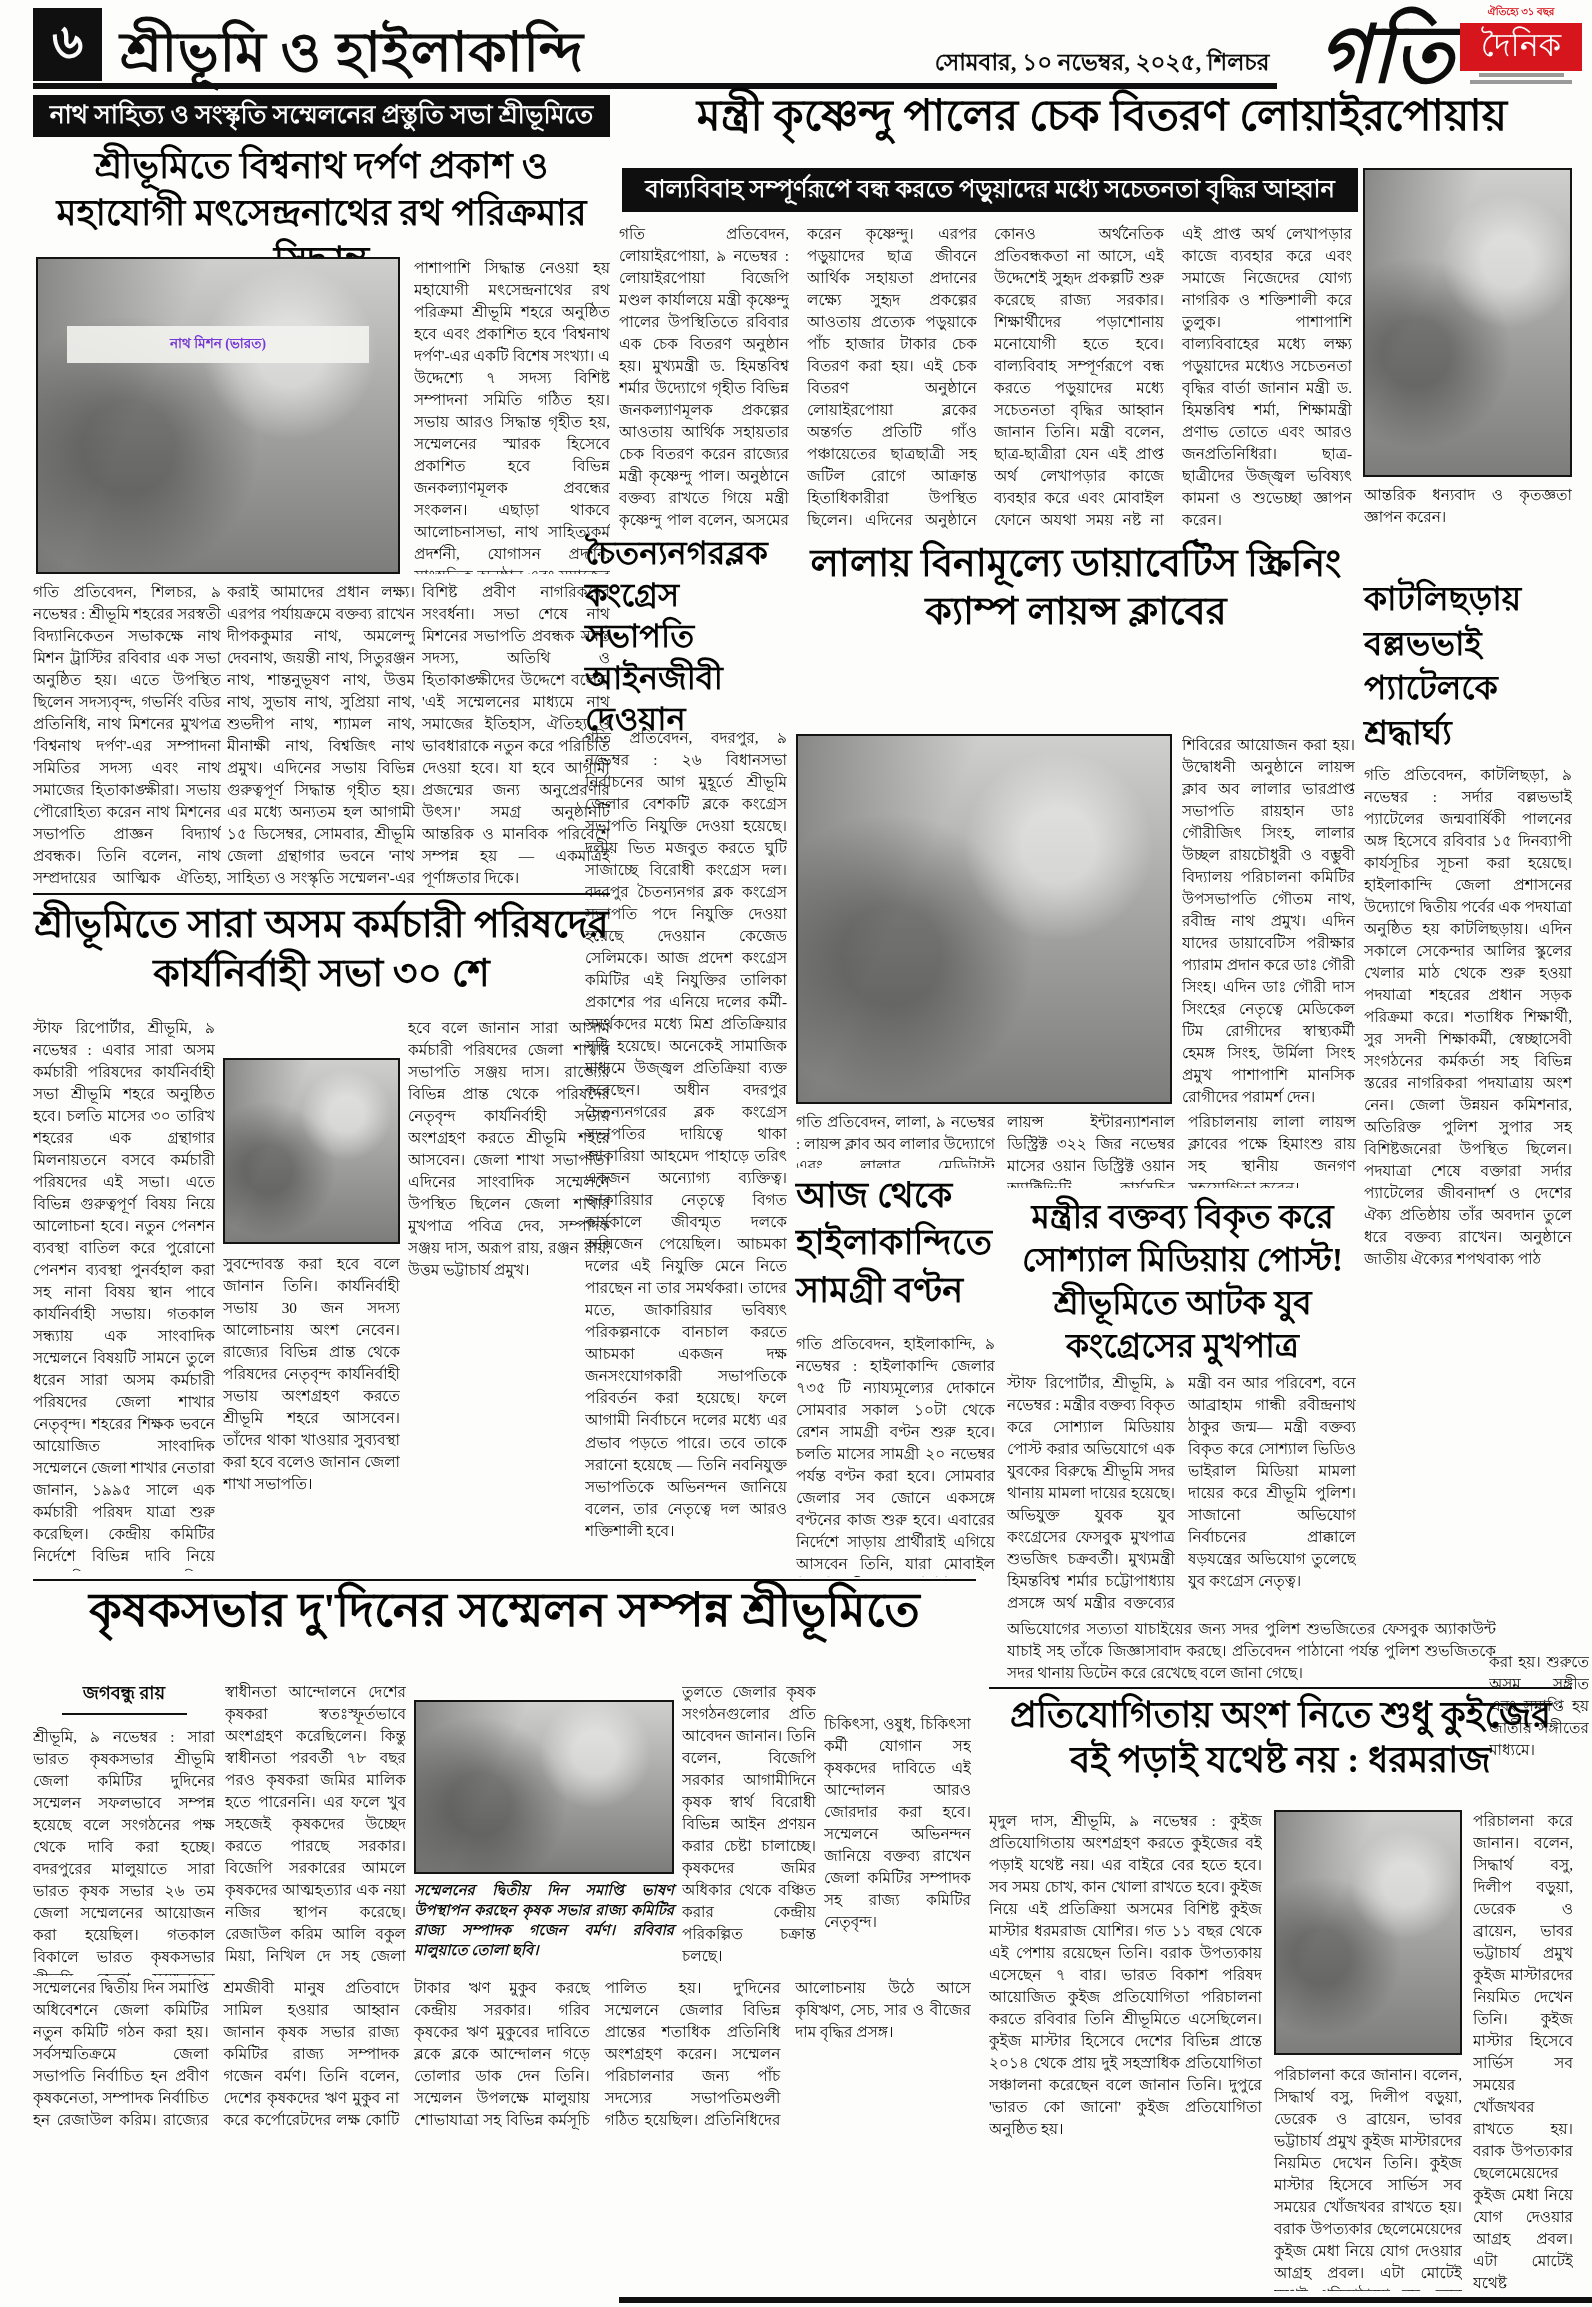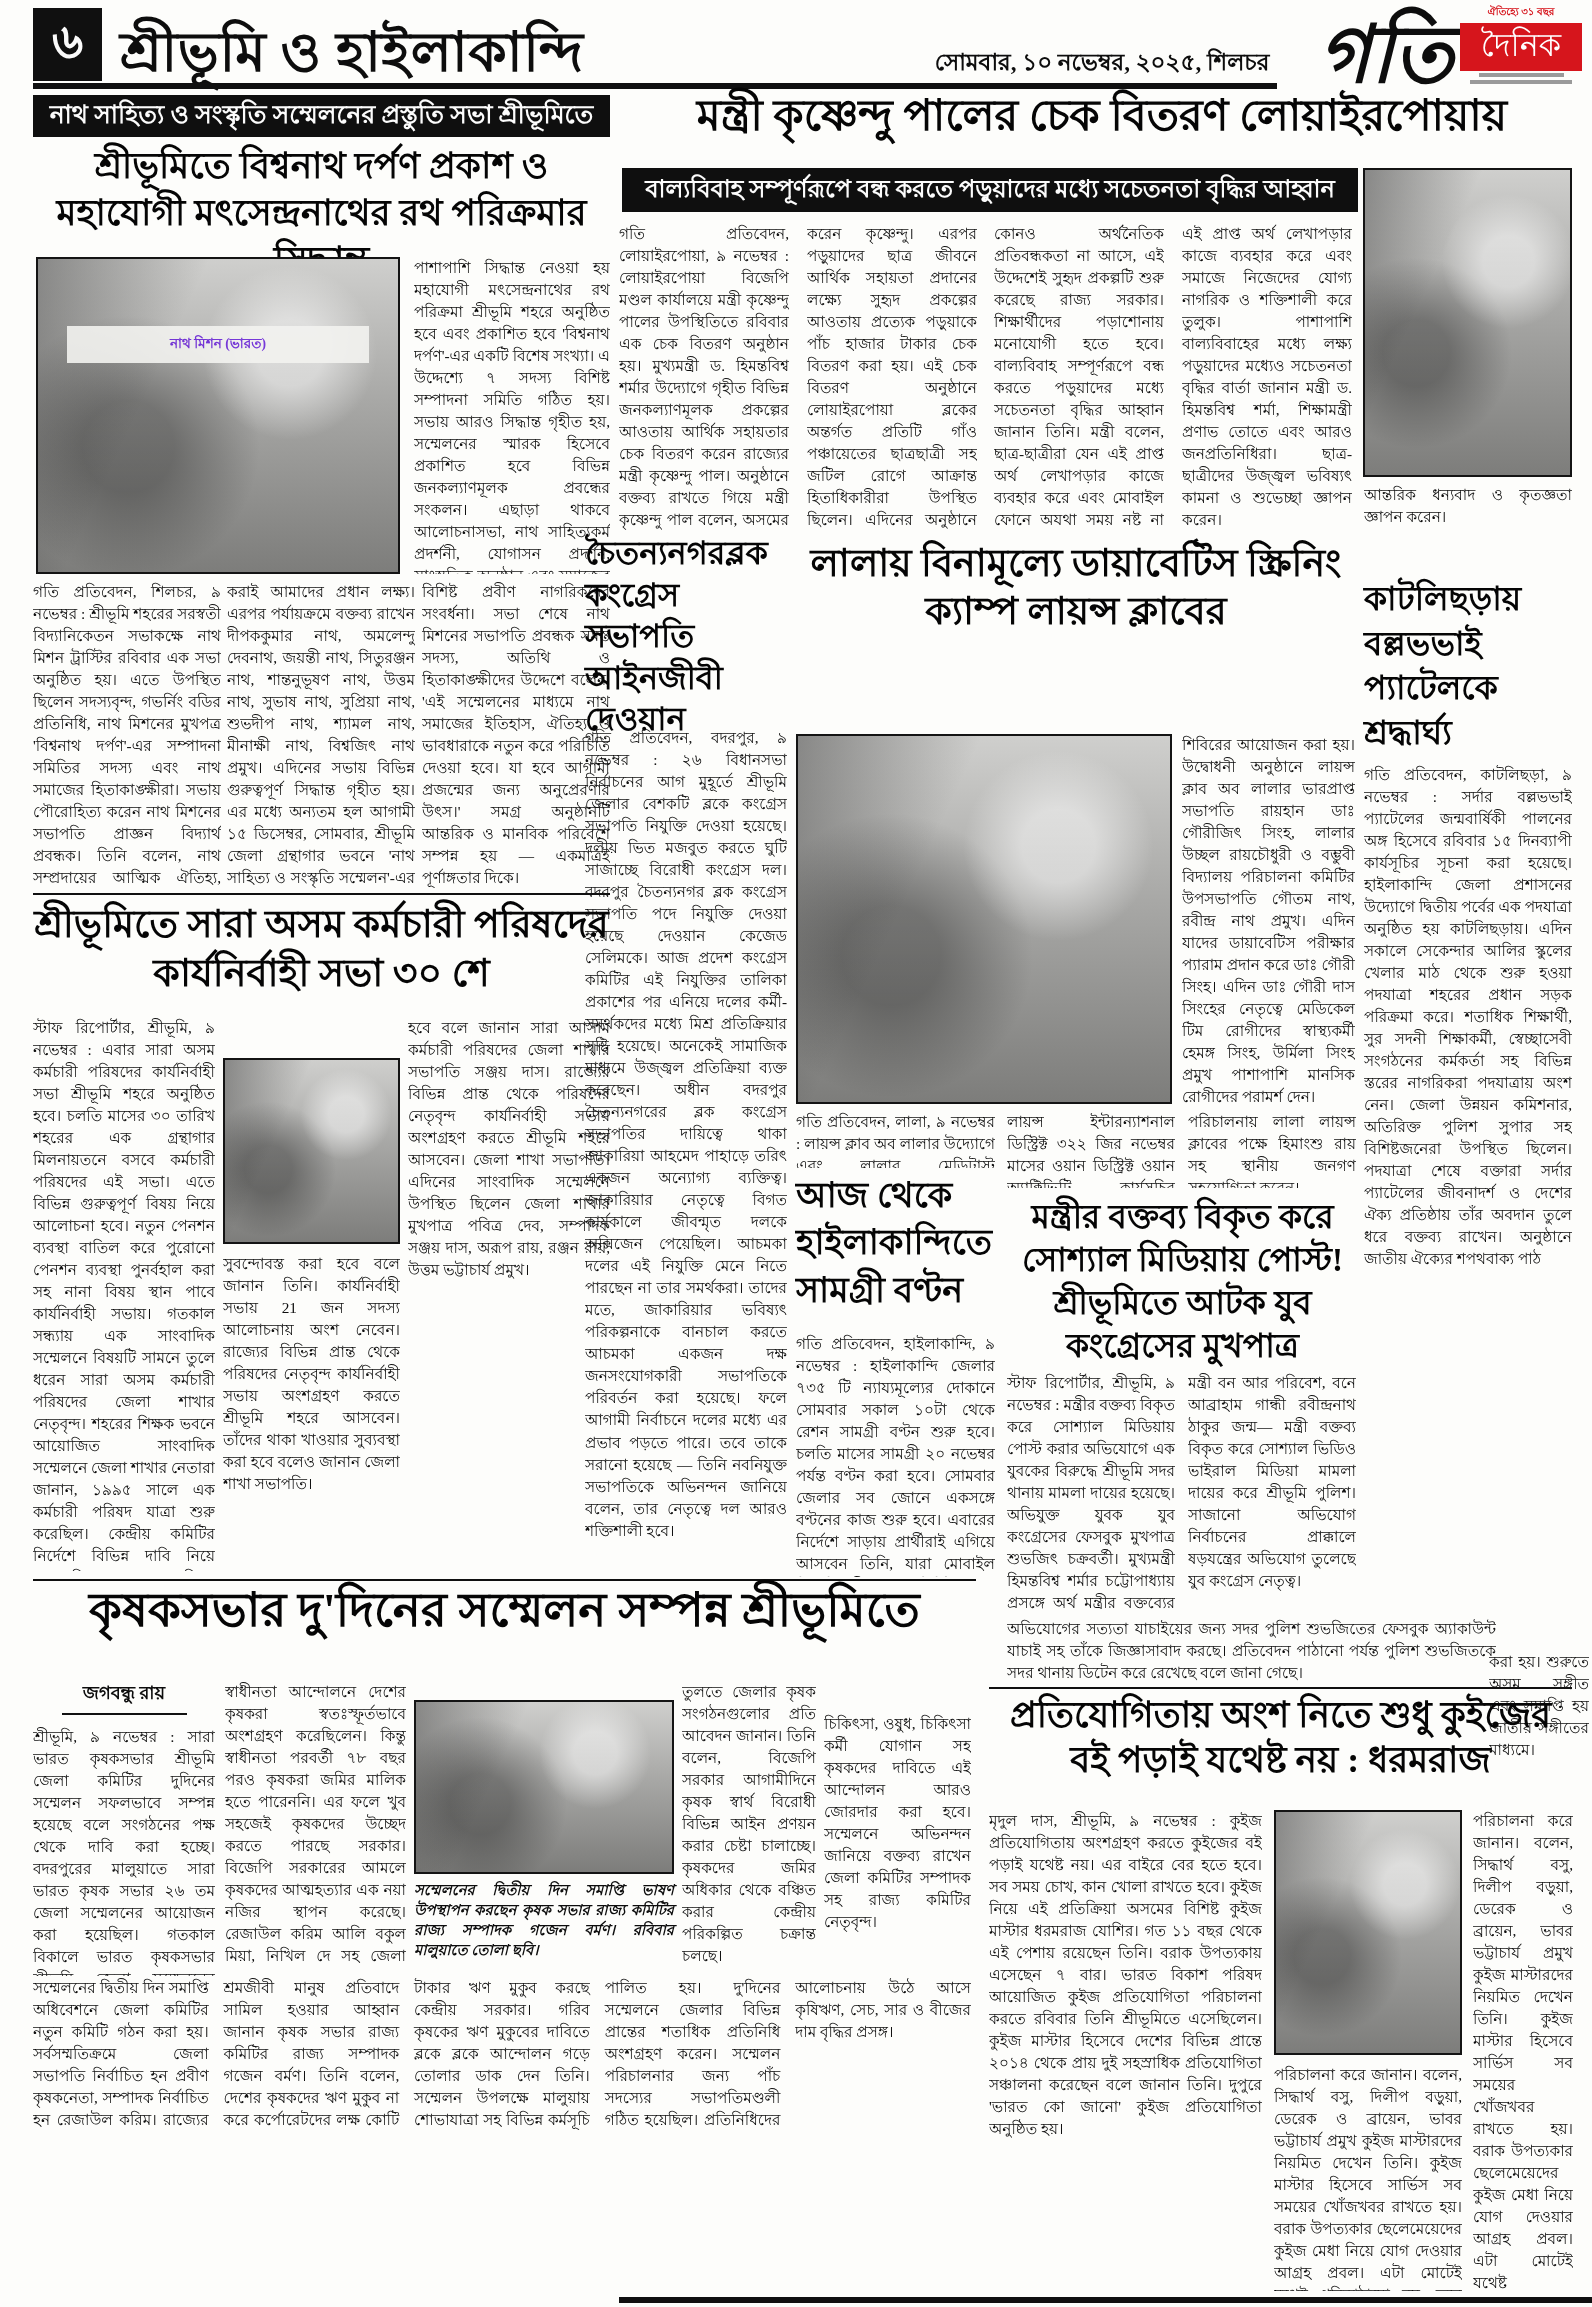--- a/index.html
+++ b/index.html
@@ -88,21 +88,21 @@
 
   <div class="abs hl center" style="left:1007px;top:1196px;width:351px;font-size:33px;line-height:1.3;">মন্ত্রীর বক্তব্য বিকৃত করে সোশ্যাল মিডিয়ায় পোস্ট! শ্রীভূমিতে আটক যুব কংগ্রেসের মুখপাত্র</div>
   <div class="abs txt" style="left:1007px;top:1372px;width:168px;height:241px;">স্টাফ রিপোর্টার, শ্রীভূমি, ৯ নভেম্বর : মন্ত্রীর বক্তব্য বিকৃত করে সোশ্যাল মিডিয়ায় পোস্ট করার অভিযোগে এক যুবকের বিরুদ্ধে শ্রীভূমি সদর থানায় মামলা দায়ের হয়েছে। অভিযুক্ত যুবক যুব কংগ্রেসের ফেসবুক মুখপাত্র শুভজিৎ চক্রবর্তী। মুখ্যমন্ত্রী হিমন্তবিশ্ব শর্মার চট্টোপাধ্যায় প্রসঙ্গে অর্থ মন্ত্রীর বক্তব্যের ভিডিও বিকৃত করে সোশ্যাল মিডিয়ায় ছড়িয়ে দেওয়ার অভিযোগ উঠেছে।</div>
   <div class="abs txt" style="left:1188px;top:1372px;width:168px;height:241px;">মন্ত্রী বন আর পরিবেশ, বনে আব্রাহাম গান্ধী রবীন্দ্রনাথ ঠাকুর জন্ম— মন্ত্রী বক্তব্য বিকৃত করে সোশ্যাল ভিডিও ভাইরাল মিডিয়া মামলা দায়ের করে শ্রীভূমি পুলিশ। সাজানো অভিযোগ নির্বাচনের প্রাক্কালে ষড়যন্ত্রের অভিযোগ তুলেছে যুব কংগ্রেস নেতৃত্ব।</div>
   <div class="abs txt" style="left:1007px;top:1618px;width:489px;height:64px;">অভিযোগের সত্যতা যাচাইয়ের জন্য সদর পুলিশ শুভজিতের ফেসবুক অ্যাকাউন্ট যাচাই সহ তাঁকে জিজ্ঞাসাবাদ করছে। প্রতিবেদন পাঠানো পর্যন্ত পুলিশ শুভজিতকে সদর থানায় ডিটেন করে রেখেছে বলে জানা গেছে।</div>
 
   <div class="abs rule" style="left:33px;top:893px;width:577px;height:1.7px;"></div>
   <div class="abs hl center" style="left:33px;top:900px;width:577px;font-size:38px;line-height:1.3;">শ্রীভূমিতে সারা অসম কর্মচারী পরিষদের কার্যনির্বাহী সভা ৩০ শে</div>
   <div class="abs txt" style="left:33px;top:1017px;width:182px;height:554px;">স্টাফ রিপোর্টার, শ্রীভূমি, ৯ নভেম্বর : এবার সারা অসম কর্মচারী পরিষদের কার্যনির্বাহী সভা শ্রীভূমি শহরে অনুষ্ঠিত হবে। চলতি মাসের ৩০ তারিখ শহরের এক গ্রন্থাগার মিলনায়তনে বসবে কর্মচারী পরিষদের এই সভা। এতে বিভিন্ন গুরুত্বপূর্ণ বিষয় নিয়ে আলোচনা হবে। নতুন পেনশন ব্যবস্থা বাতিল করে পুরোনো পেনশন ব্যবস্থা পুনর্বহাল করা সহ নানা বিষয় স্থান পাবে কার্যনির্বাহী সভায়। গতকাল সন্ধ্যায় এক সাংবাদিক সম্মেলনে বিষয়টি সামনে তুলে ধরেন সারা অসম কর্মচারী পরিষদের জেলা শাখার নেতৃবৃন্দ। শহরের শিক্ষক ভবনে আয়োজিত সাংবাদিক সম্মেলনে জেলা শাখার নেতারা জানান, ১৯৯৫ সালে এক কর্মচারী পরিষদ যাত্রা শুরু করেছিল। কেন্দ্রীয় কমিটির নির্দেশে বিভিন্ন দাবি নিয়ে ধারাবাহিক আন্দোলন চালিয়ে যাচ্ছে। পাশাপাশি কেন্দ্রীয় কমিটির নির্দেশে জেলায় জেলায় কার্যনির্বাহী সভার আয়োজন করা হচ্ছে।</div>
   <div class="abs photo" style="left:223px;top:1058px;width:177px;height:186px;"></div>
-  <div class="abs txt" style="left:223px;top:1253px;width:177px;height:318px;">সুবন্দোবস্ত করা হবে বলে জানান তিনি। কার্যনির্বাহী সভায় 21 জন সদস্য আলোচনায় অংশ নেবেন। রাজ্যের বিভিন্ন প্রান্ত থেকে পরিষদের নেতৃবৃন্দ কার্যনির্বাহী সভায় অংশগ্রহণ করতে শ্রীভূমি শহরে আসবেন। তাঁদের থাকা খাওয়ার সুব্যবস্থা করা হবে বলেও জানান জেলা শাখা সভাপতি।</div>
+  <div class="abs txt" style="left:223px;top:1253px;width:177px;height:318px;">সুবন্দোবস্ত করা হবে বলে জানান তিনি। কার্যনির্বাহী সভায় 30 জন সদস্য আলোচনায় অংশ নেবেন। রাজ্যের বিভিন্ন প্রান্ত থেকে পরিষদের নেতৃবৃন্দ কার্যনির্বাহী সভায় অংশগ্রহণ করতে শ্রীভূমি শহরে আসবেন। তাঁদের থাকা খাওয়ার সুব্যবস্থা করা হবে বলেও জানান জেলা শাখা সভাপতি।</div>
   <div class="abs txt" style="left:408px;top:1017px;width:202px;height:554px;">হবে বলে জানান সারা আসাম কর্মচারী পরিষদের জেলা শাখার সভাপতি সঞ্জয় দাস। রাজ্যের বিভিন্ন প্রান্ত থেকে পরিষদের নেতৃবৃন্দ কার্যনির্বাহী সভায় অংশগ্রহণ করতে শ্রীভূমি শহরে আসবেন। জেলা শাখা সভাপতি। এদিনের সাংবাদিক সম্মেলনে উপস্থিত ছিলেন জেলা শাখার মুখপাত্র পবিত্র দেব, সম্পাদক সঞ্জয় দাস, অরূপ রায়, রঞ্জন রায়, উত্তম ভট্টাচার্য প্রমুখ।</div>
 
   <div class="abs rule" style="left:33px;top:1579px;width:943px;height:1.7px;"></div>
   <div class="abs hl center" style="left:33px;top:1585px;width:943px;font-size:47px;line-height:1.1;">কৃষকসভার দু'দিনের সম্মেলন সম্পন্ন শ্রীভূমিতে</div>
 
   <div class="abs" style="left:33px;top:1679px;width:182px;">
     <div class="center" style="font-size:18px;font-weight:bold;border-bottom:2.8px solid #111;width:125px;margin:0 auto 10.2px auto;padding-bottom:3.4px;">জগবন্ধু রায়</div>
     <div class="txt" style="height:250px;">শ্রীভূমি, ৯ নভেম্বর : সারা ভারত কৃষকসভার শ্রীভূমি জেলা কমিটির দুদিনের সম্মেলন সফলভাবে সম্পন্ন হয়েছে বলে সংগঠনের পক্ষ থেকে দাবি করা হচ্ছে। বদরপুরের মালুয়াতে সারা ভারত কৃষক সভার ২৬ তম জেলা সম্মেলনের আয়োজন করা হয়েছিল। গতকাল বিকালে ভারত কৃষকসভার শ্রীভূমি জেলা সম্মেলনের উদ্বোধন করেন সংগঠনের সর্বভারতীয় সোনাম্বরম সিনহা সাংগঠনিক সফর পতাকা উত্তোলনের মাধ্যমে দু'দিনের সম্মেলনের সূচনা করেন।</div>
   </div>
   <div class="abs txt" style="left:225px;top:1681px;width:181px;height:284px;">স্বাধীনতা আন্দোলনে দেশের কৃষকরা স্বতঃস্ফূর্তভাবে অংশগ্রহণ করেছিলেন। কিন্তু স্বাধীনতা পরবর্তী ৭৮ বছর পরও কৃষকরা জমির মালিক হতে পারেননি। এর ফলে খুব সহজেই কৃষকদের উচ্ছেদ করতে পারছে সরকার। বিজেপি সরকারের আমলে কৃষকদের আত্মহত্যার এক নয়া নজির স্থাপন করেছে। রেজাউল করিম আলি বকুল মিয়া, নিখিল দে সহ জেলা প্রতিনিধি।</div>

